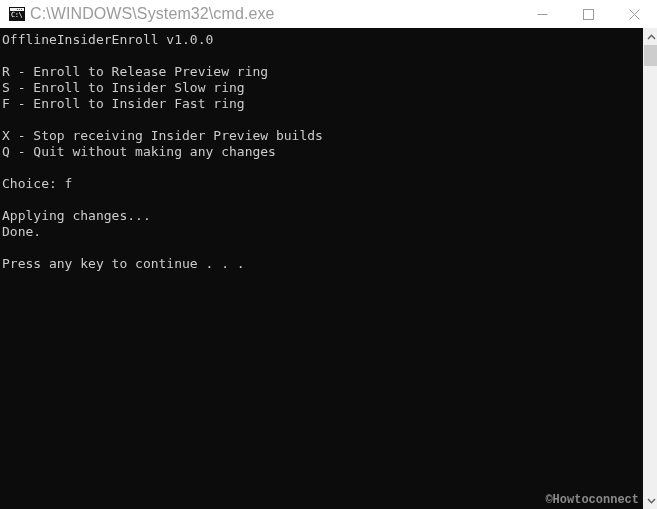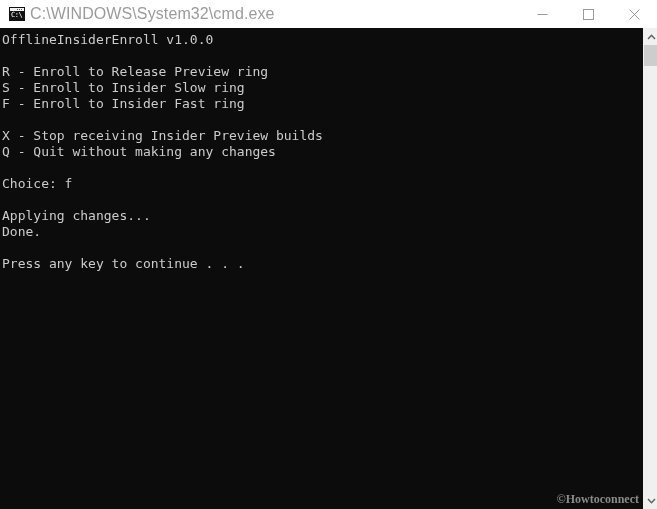--- a/index.html
+++ b/index.html
@@ -111,21 +111,21 @@
     color: #cccccc;
     white-space: pre;
     letter-spacing: 0px;
   }
 
   
   .watermark {
     position: absolute;
     right: 18px;
     bottom: 2px;
-    font-family: Liberation Serif, serif;
+    font-family: Liberation Mono, monospace;
     font-size: 12px;
     font-weight: bold;
     color: #8a8a8a;
     white-space: nowrap;
   }
 
   
   .scrollbar {
     position: absolute;
     right: 0;

